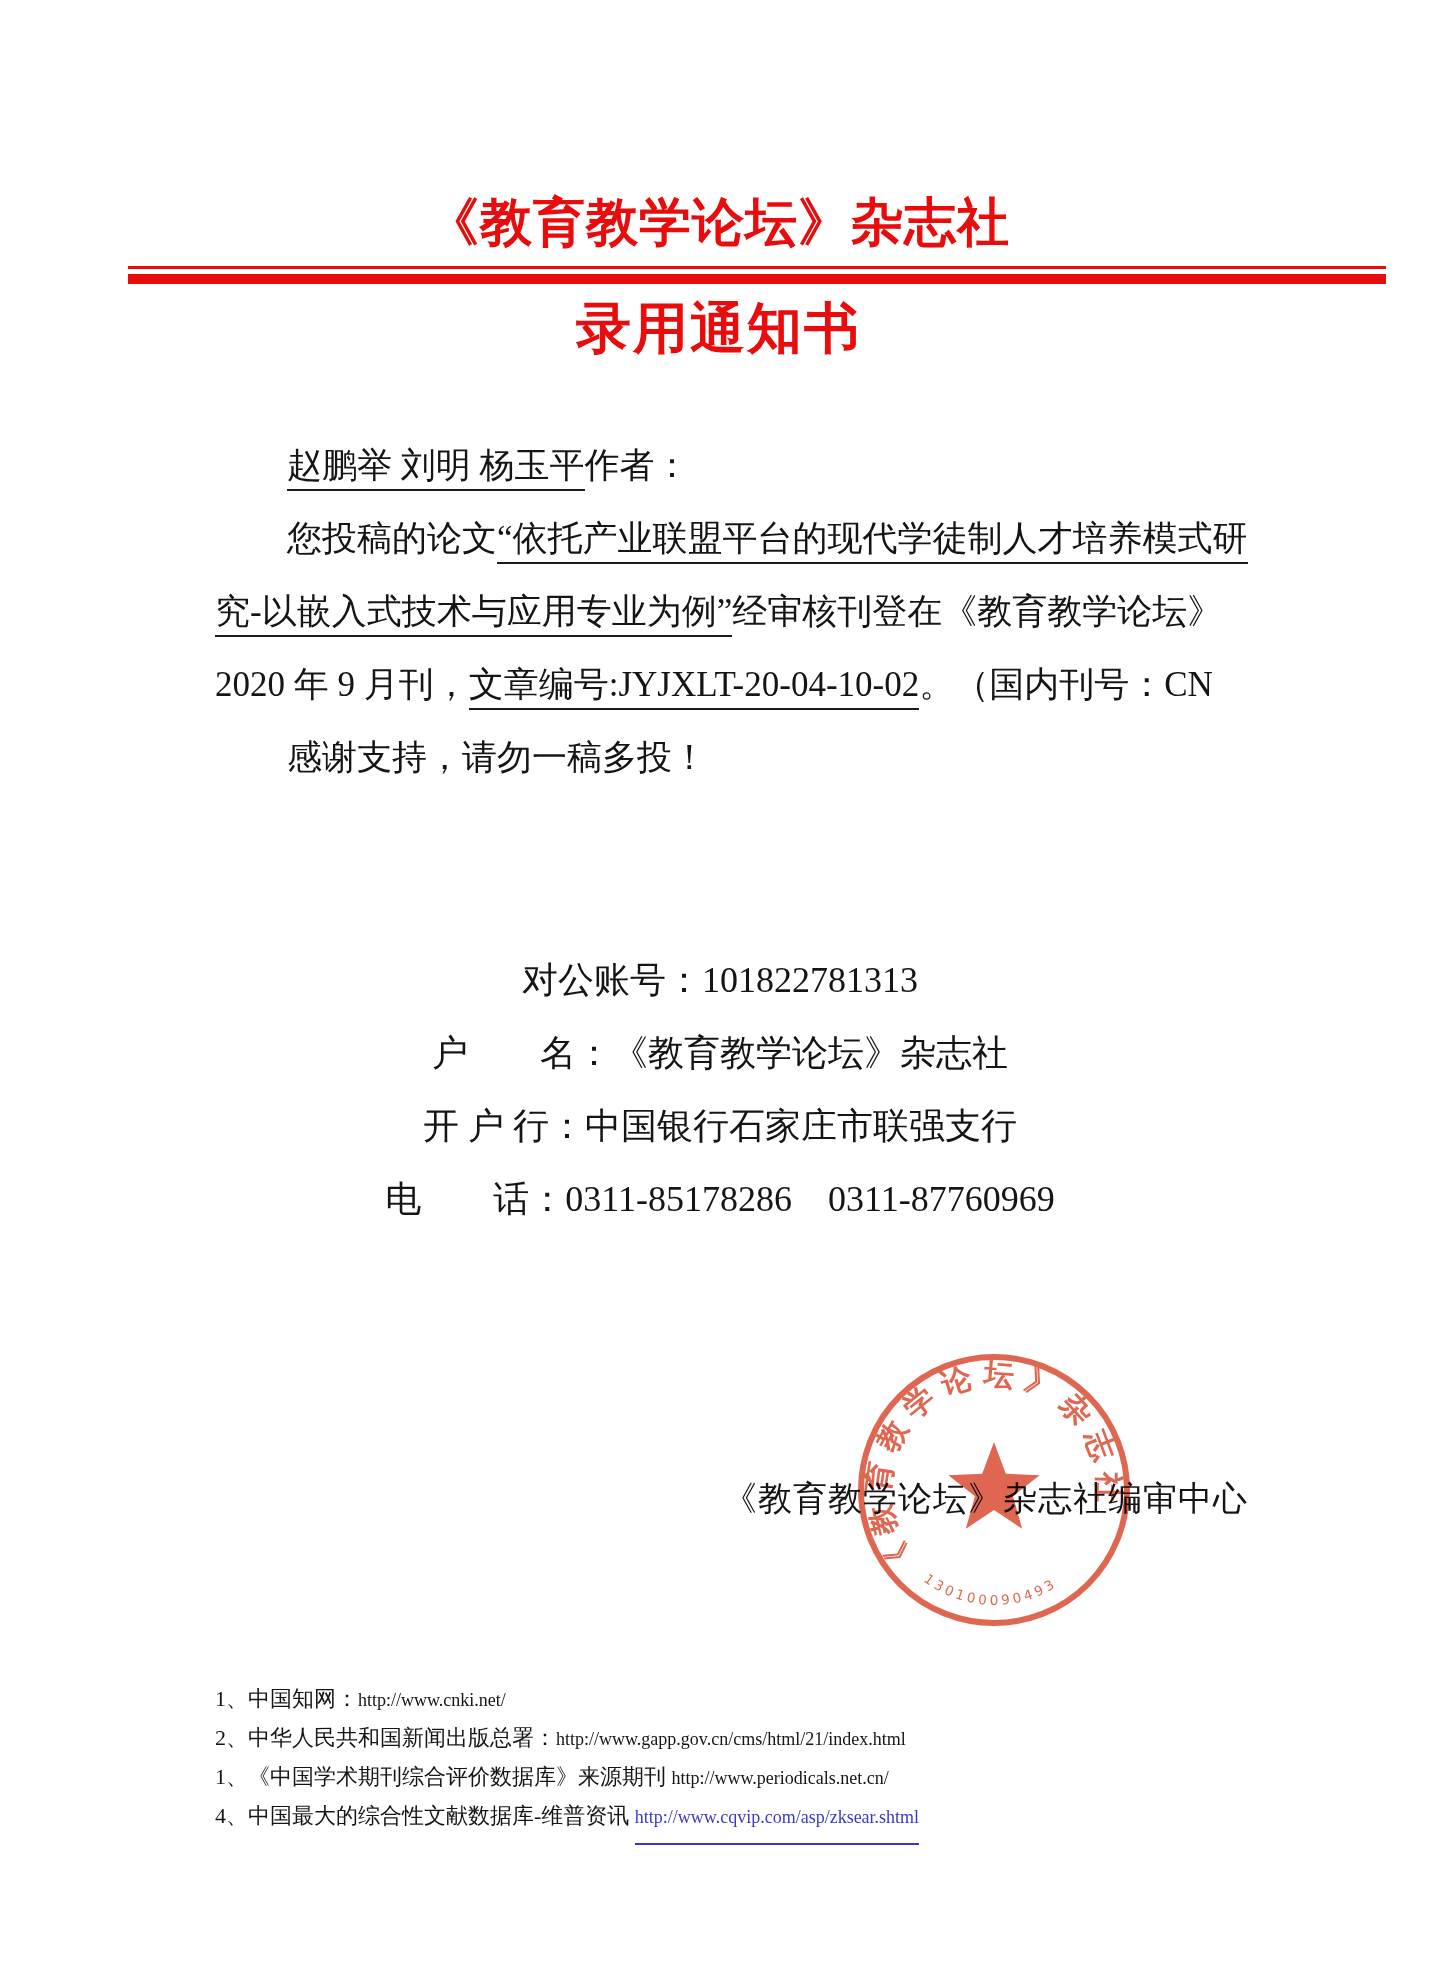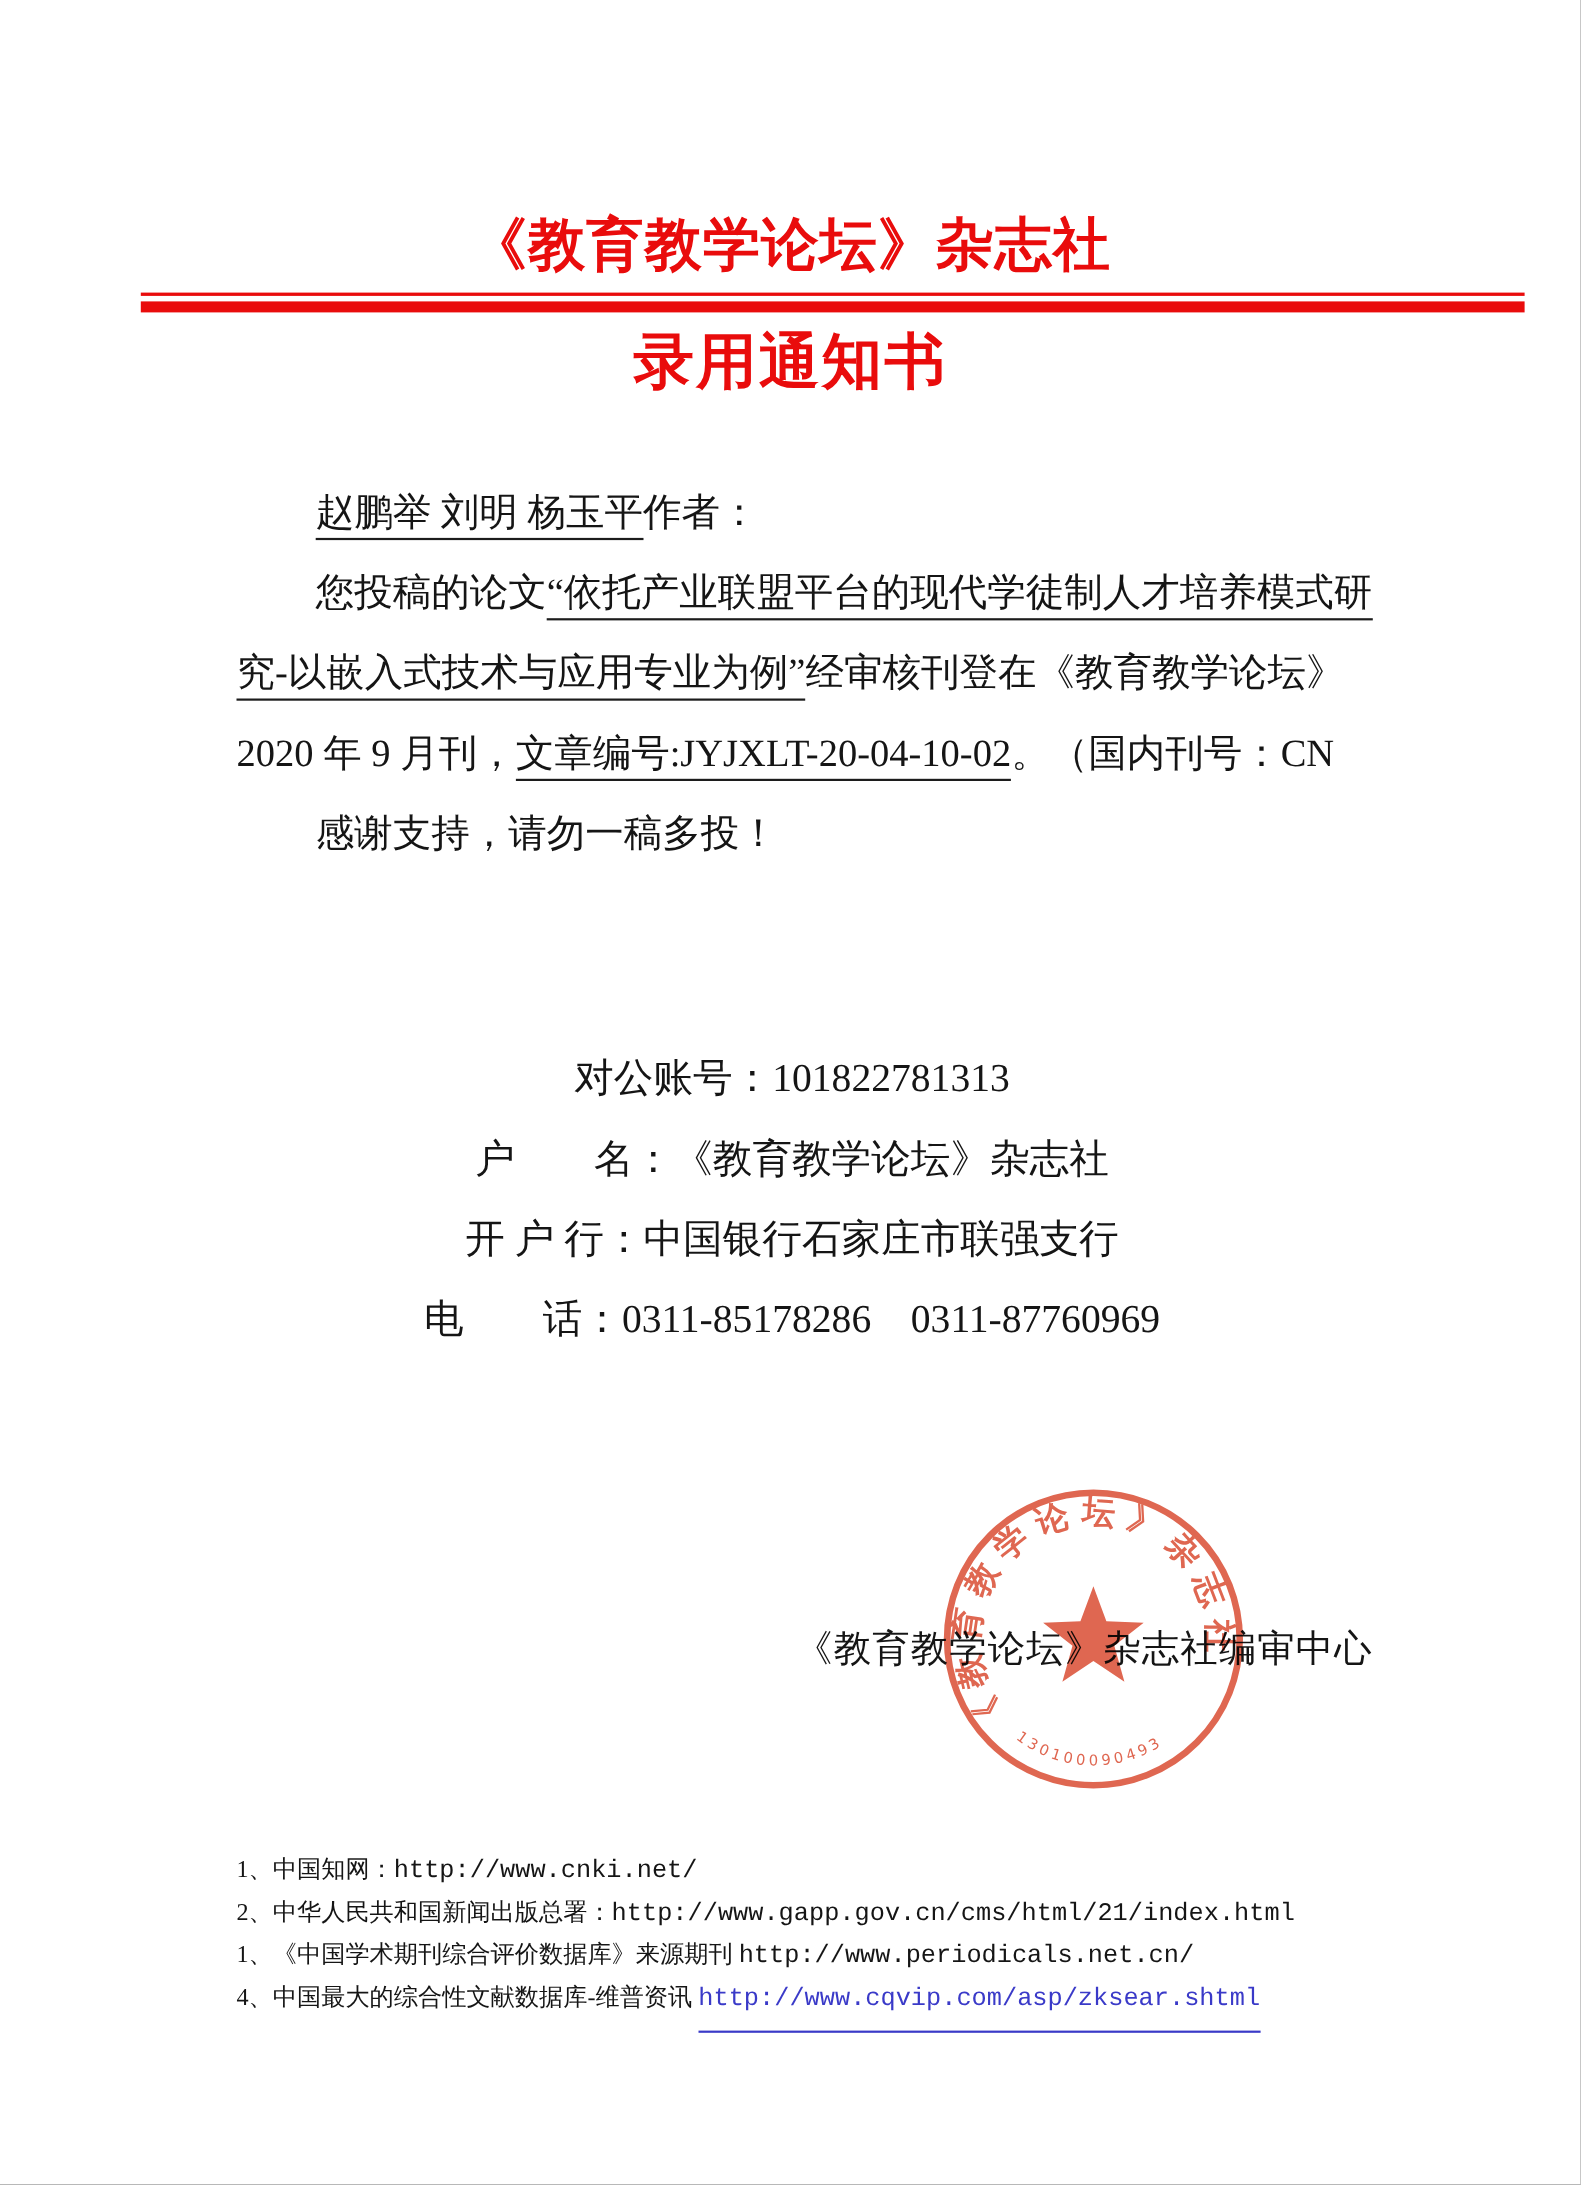--- a/index.html
+++ b/index.html
@@ -49,21 +49,21 @@
   }
   .stamp{
     position:absolute;top:1350px;left:854px;width:280px;height:280px;
     opacity:.84;mix-blend-mode:multiply;
   }
   .footer-block{
     position:absolute;top:1679px;left:215px;width:1100px;
     font-size:22px;line-height:39px;
   }
   .footer-item{white-space:nowrap;height:39px;}
-  .url{font-family:Liberation Mono, monospace;font-size:23px;}
+  .url{font-family:Liberation Serif, serif;font-size:18px;}
   .footer-link{color:#3a3ac8;border-bottom:2px solid #3a3ac8;padding-bottom:16px;cursor:pointer;}
   .stamp-text{font-family:"Liberation Serif","DejaVu Serif",serif;font-weight:bold;}
   .stamp-serial{font-family:"DejaVu Sans","Liberation Sans",sans-serif;}
 </style>
 </head>
 <body>
 
 <div class="page">
 
   <div class="title">《教育教学论坛》杂志社</div>

